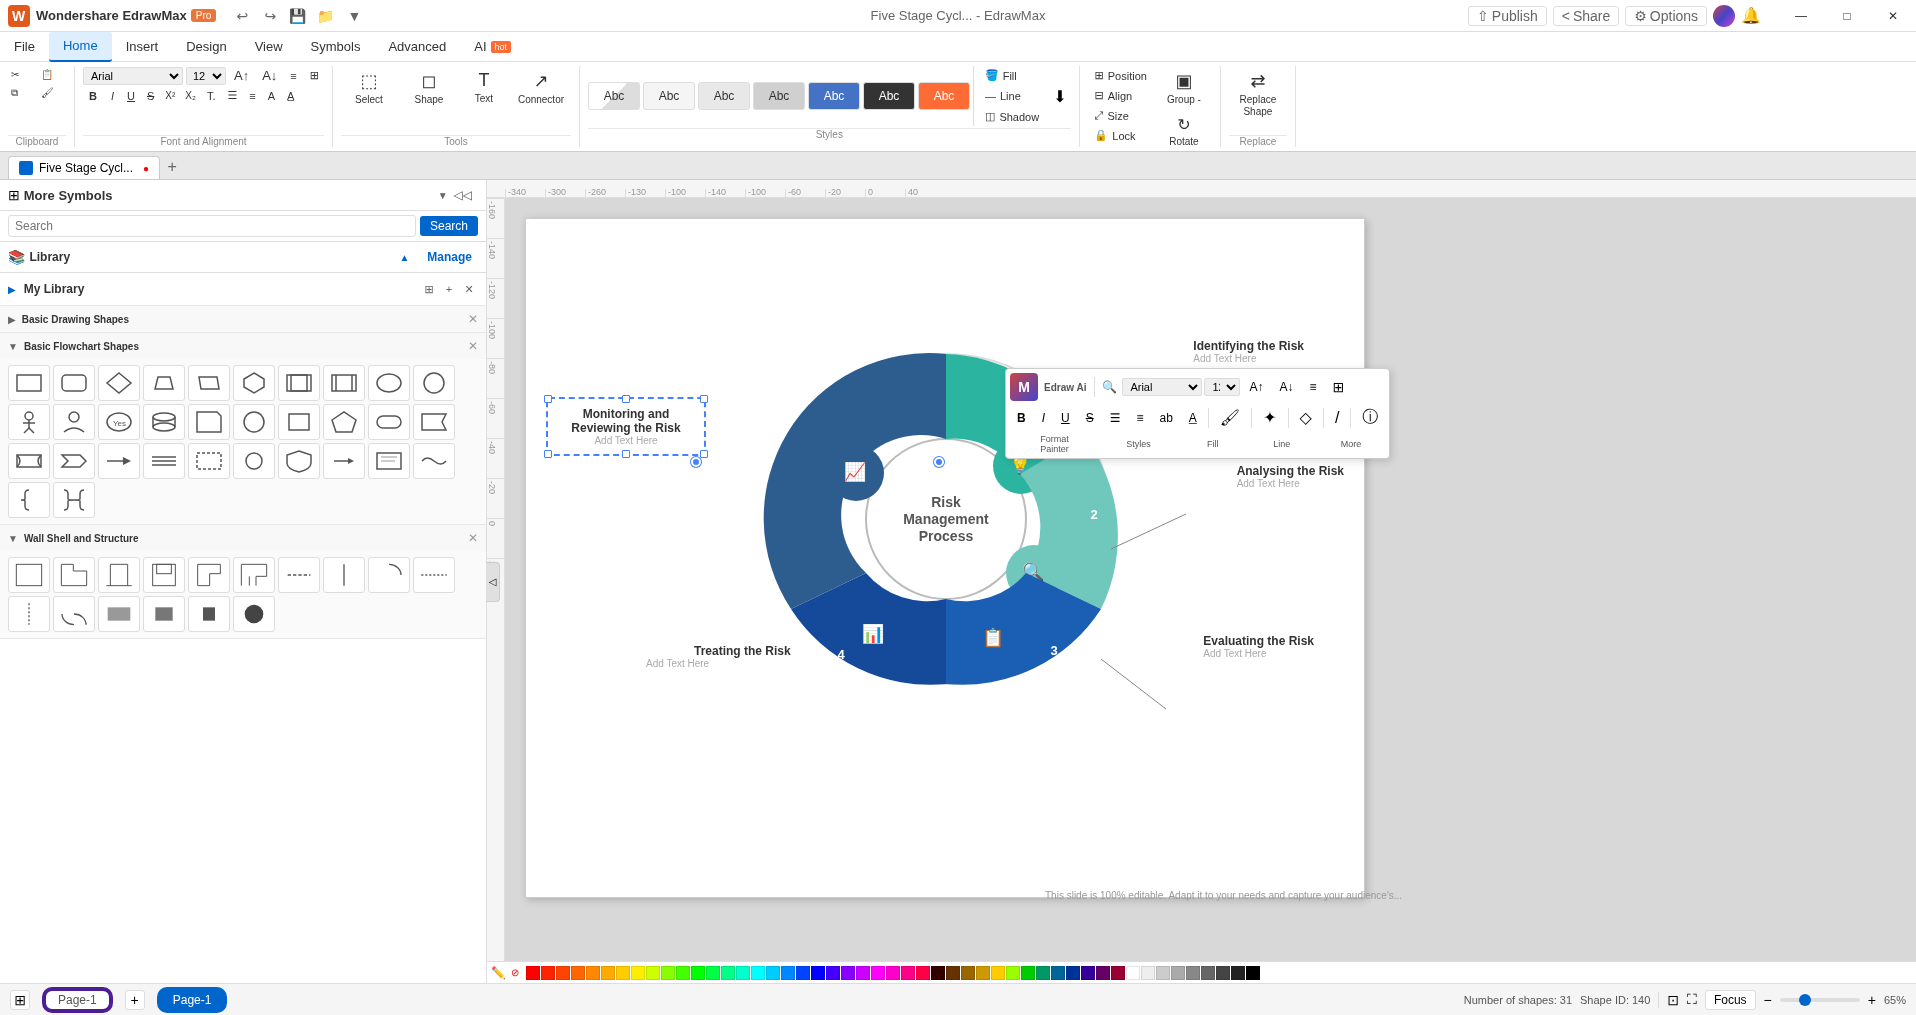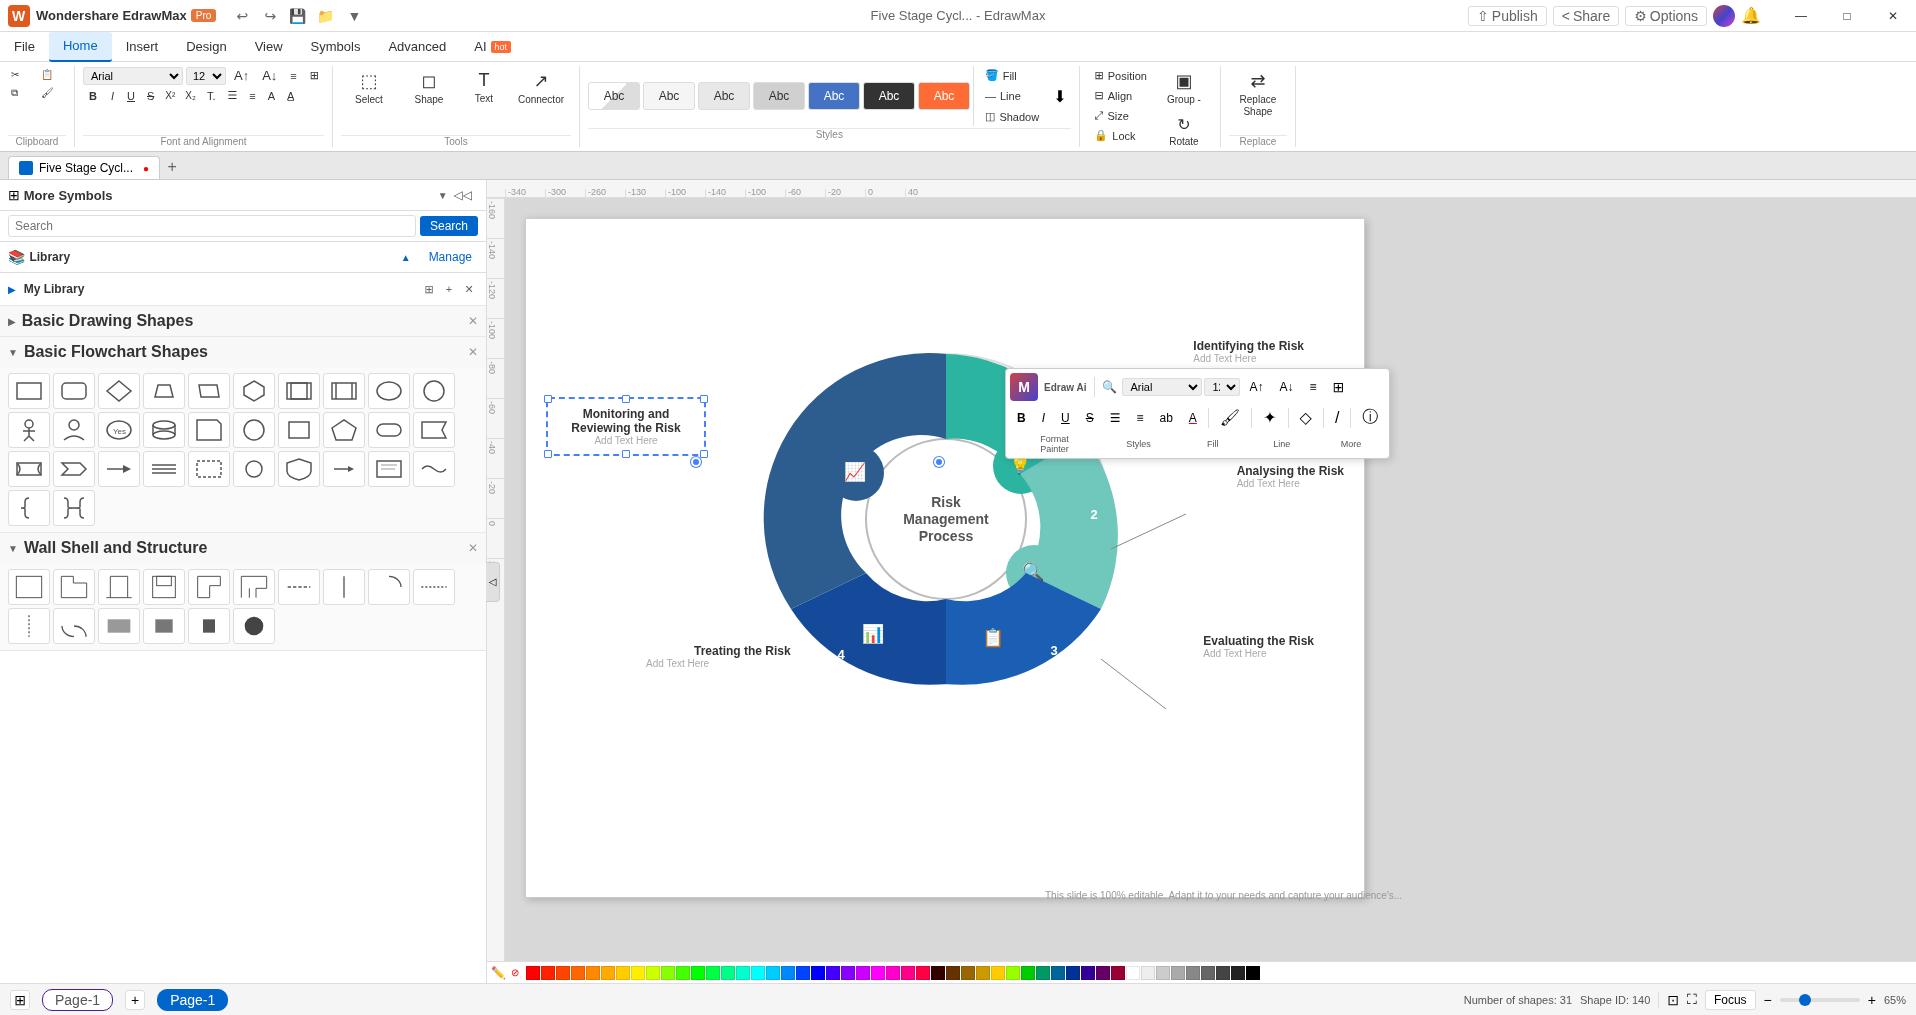--- a/index.html
+++ b/index.html
@@ -206,21 +206,21 @@
     }
     .shape-section-header {
       display: flex;
       align-items: center;
       padding: 6px 8px;
       cursor: pointer;
       background: #f8f8f8;
       gap: 6px;
     }
     .section-toggle { font-size: 10px; color: #666; }
-    .section-title { font-size: 16px; color: #333; font-weight: bold; flex: 1; }
+    .section-title { font-size: 10px; color: #333; font-weight: bold; flex: 1; }
     .section-close { font-size: 12px; color: #999; cursor: pointer; }
 
     .shape-grid {
       display: flex;
       flex-wrap: wrap;
       gap: 3px;
       padding: 6px 8px;
       background: #fafafa;
     }
     .shape-item {
@@ -374,25 +374,25 @@
       border-top: 1px solid #ddd;
       display: flex;
       align-items: center;
       padding: 0 10px;
       gap: 12px;
       font-size: 11px;
       color: #555;
     }
     .page-tab {
       padding: 2px 12px;
-      border: 1px solid #4c1d95;
+      border: 4px solid #4c1d95;
       border-radius: 10px;
       background: #fff;
       cursor: pointer;
-      font-size: 14px;
+      font-size: 12px;
     }
     .page-tab.active { background: #0066cc; color: #fff; border-color: #0066cc; }
     .status-right { margin-left: auto; display: flex; align-items: center; gap: 8px; }
     .zoom-slider { width: 80px; height: 4px; appearance: none; background: #ddd; border-radius: 2px; }
     .zoom-slider::-webkit-slider-thumb { appearance: none; width: 12px; height: 12px; border-radius: 50%; background: #0066cc; cursor: pointer; }
 
     
     #color-palette {
       height: 22px;
       background: #fff;
@@ -696,21 +696,21 @@
 
     <div id="search-bar">
       <input type="text" id="search-input" class="ribbon-small-btn" style="flex: 1 1 0%; border: 1px solid rgb(221, 221, 221); border-radius: 3px; padding: 3px 6px; font-size: 12px;" placeholder="Search">
       <button class="search-btn">Search</button>
     </div>
 
     <div id="library-section">
       <span style="font-size:14px;">📚</span>
       <span class="library-label">Library</span>
       <span style="font-size:10px;color:#0066cc;">▲</span>
-      <button class="panel-header-btn" style="color:#0066cc;margin-left:8px;">Manage</button>
+      <button class="panel-header-btn" style="color:#0066cc;margin-left:8px;font-weight:bold;">Manage</button>
     </div>
 
     <div id="shapes-panel">
 
       <div class="my-library-section">
         <div class="my-library-header">
           <span style="font-size:10px;color:#0066cc;">▶</span>
           <span style="font-size:12px;font-weight:bold;color:#333;margin-left:4px;flex:1;">My Library</span>
           <div class="lib-actions">
             <button class="lib-action-btn">⊞</button>

